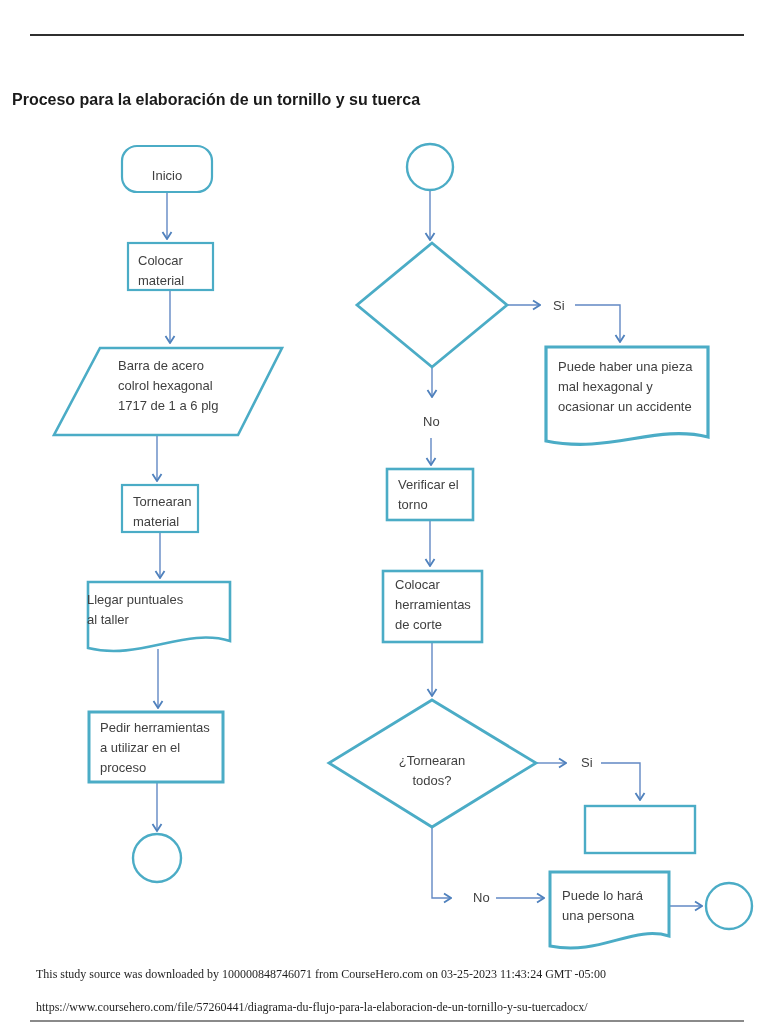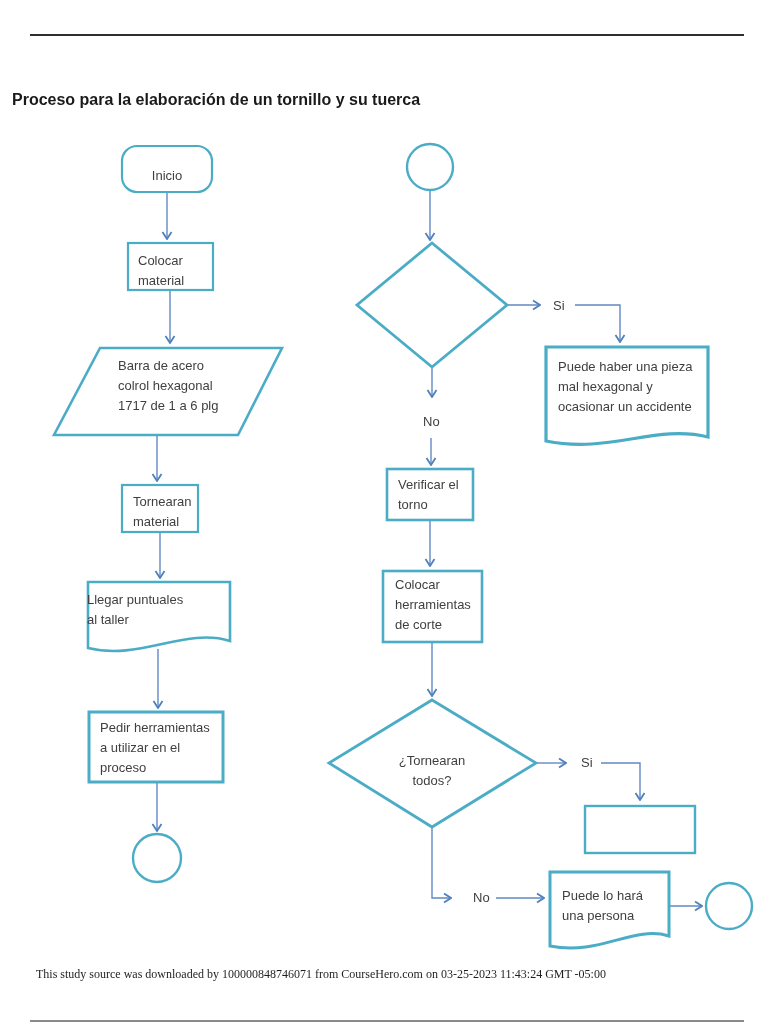--- a/index.html
+++ b/index.html
@@ -148,16 +148,17 @@
   <div class="t" style="left:473px;top:888px">
     <div>No</div>
   </div>
 
   <div class="t" style="left:562px;top:886px">
     <div>Puede lo hará</div>
     <div>una persona</div>
   </div>
 
   <div class="footer" style="left:36px;top:967px">This study source was downloaded by 100000848746071 from CourseHero.com on 03-25-2023 11:43:24 GMT -05:00</div>
+  <div class="footer" style="left:36px;top:1000px">https://www.coursehero.com/file/57260441/diagrama-du-flujo-para-la-elaboracion-de-un-tornillo-y-su-tuercadocx/</div>
 
   <div class="rule bottom" style="top:1020px"></div>
 
 </div>
 
 </body></html>

